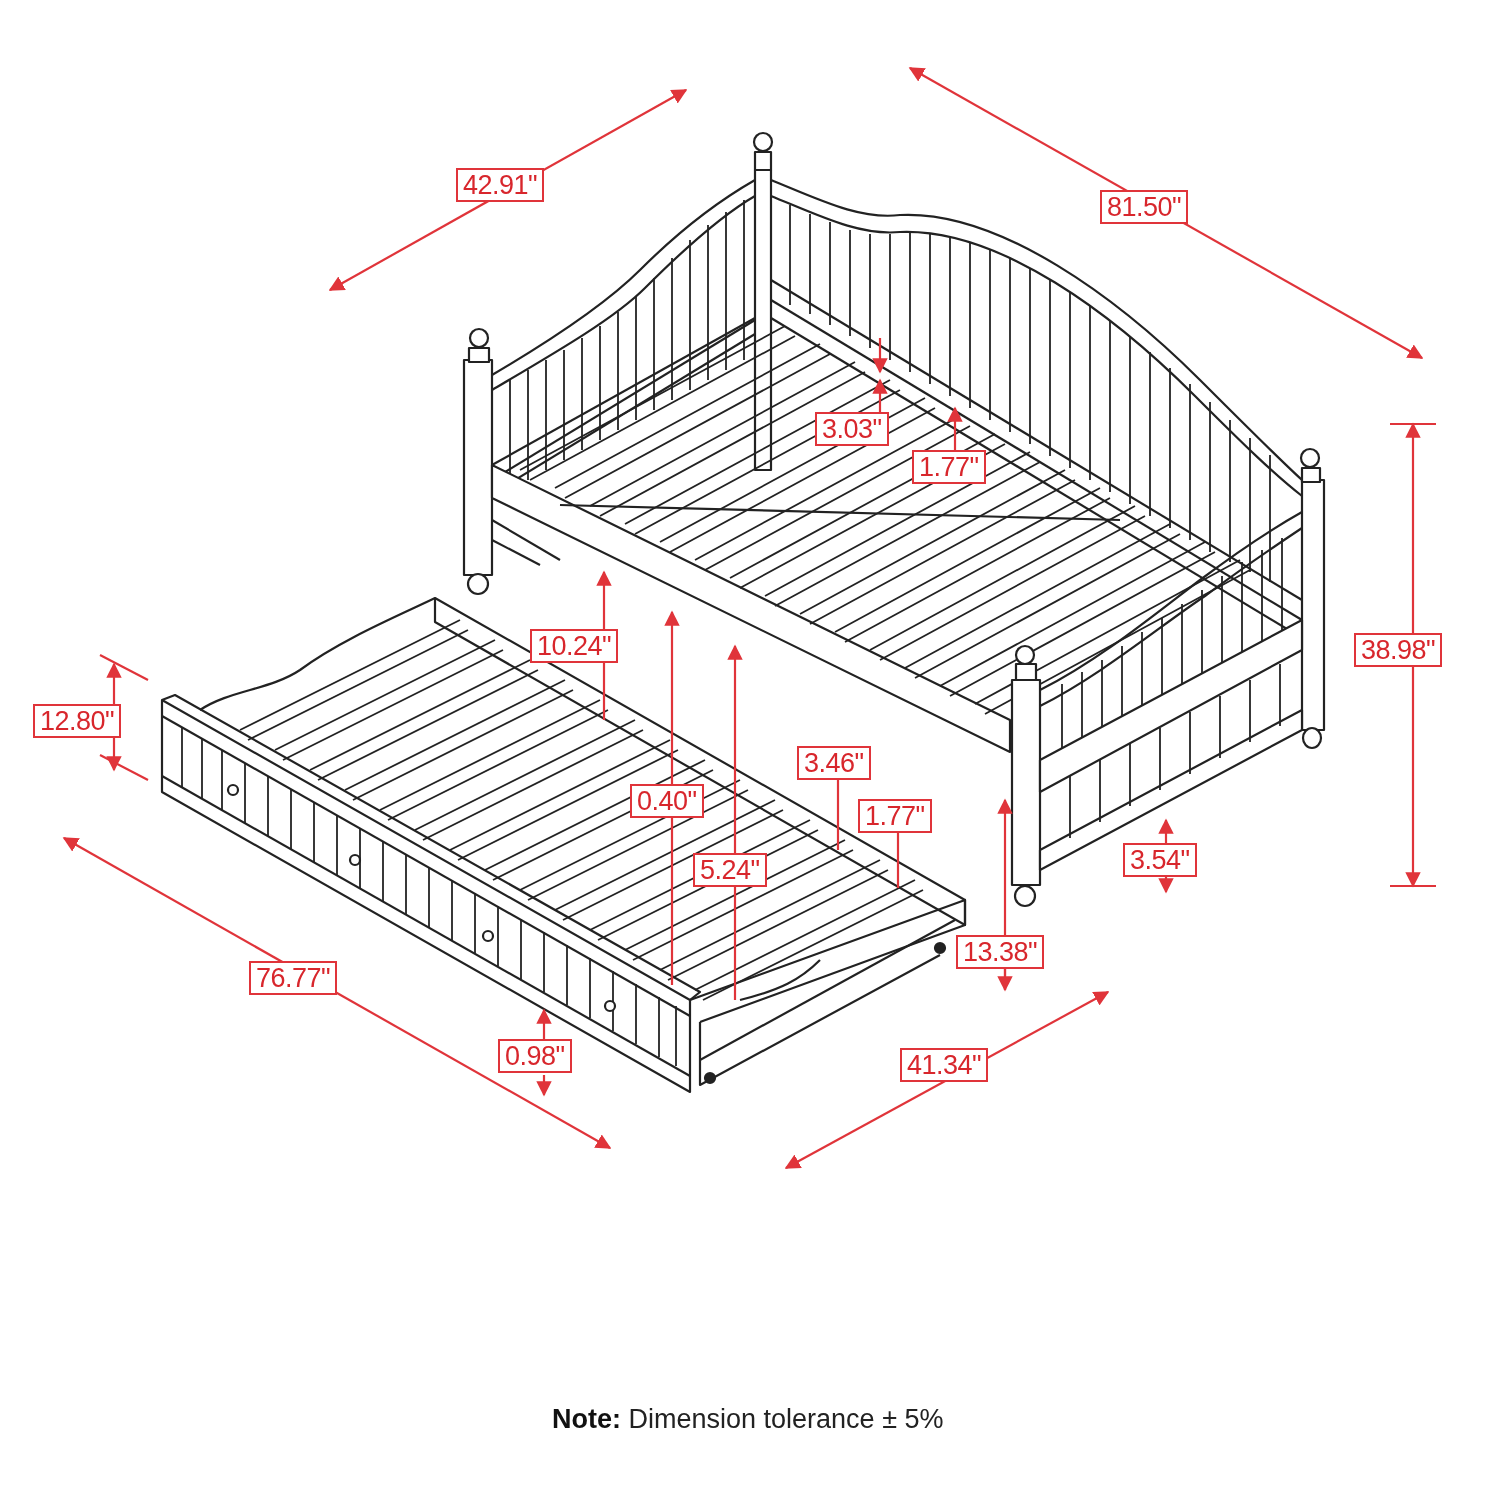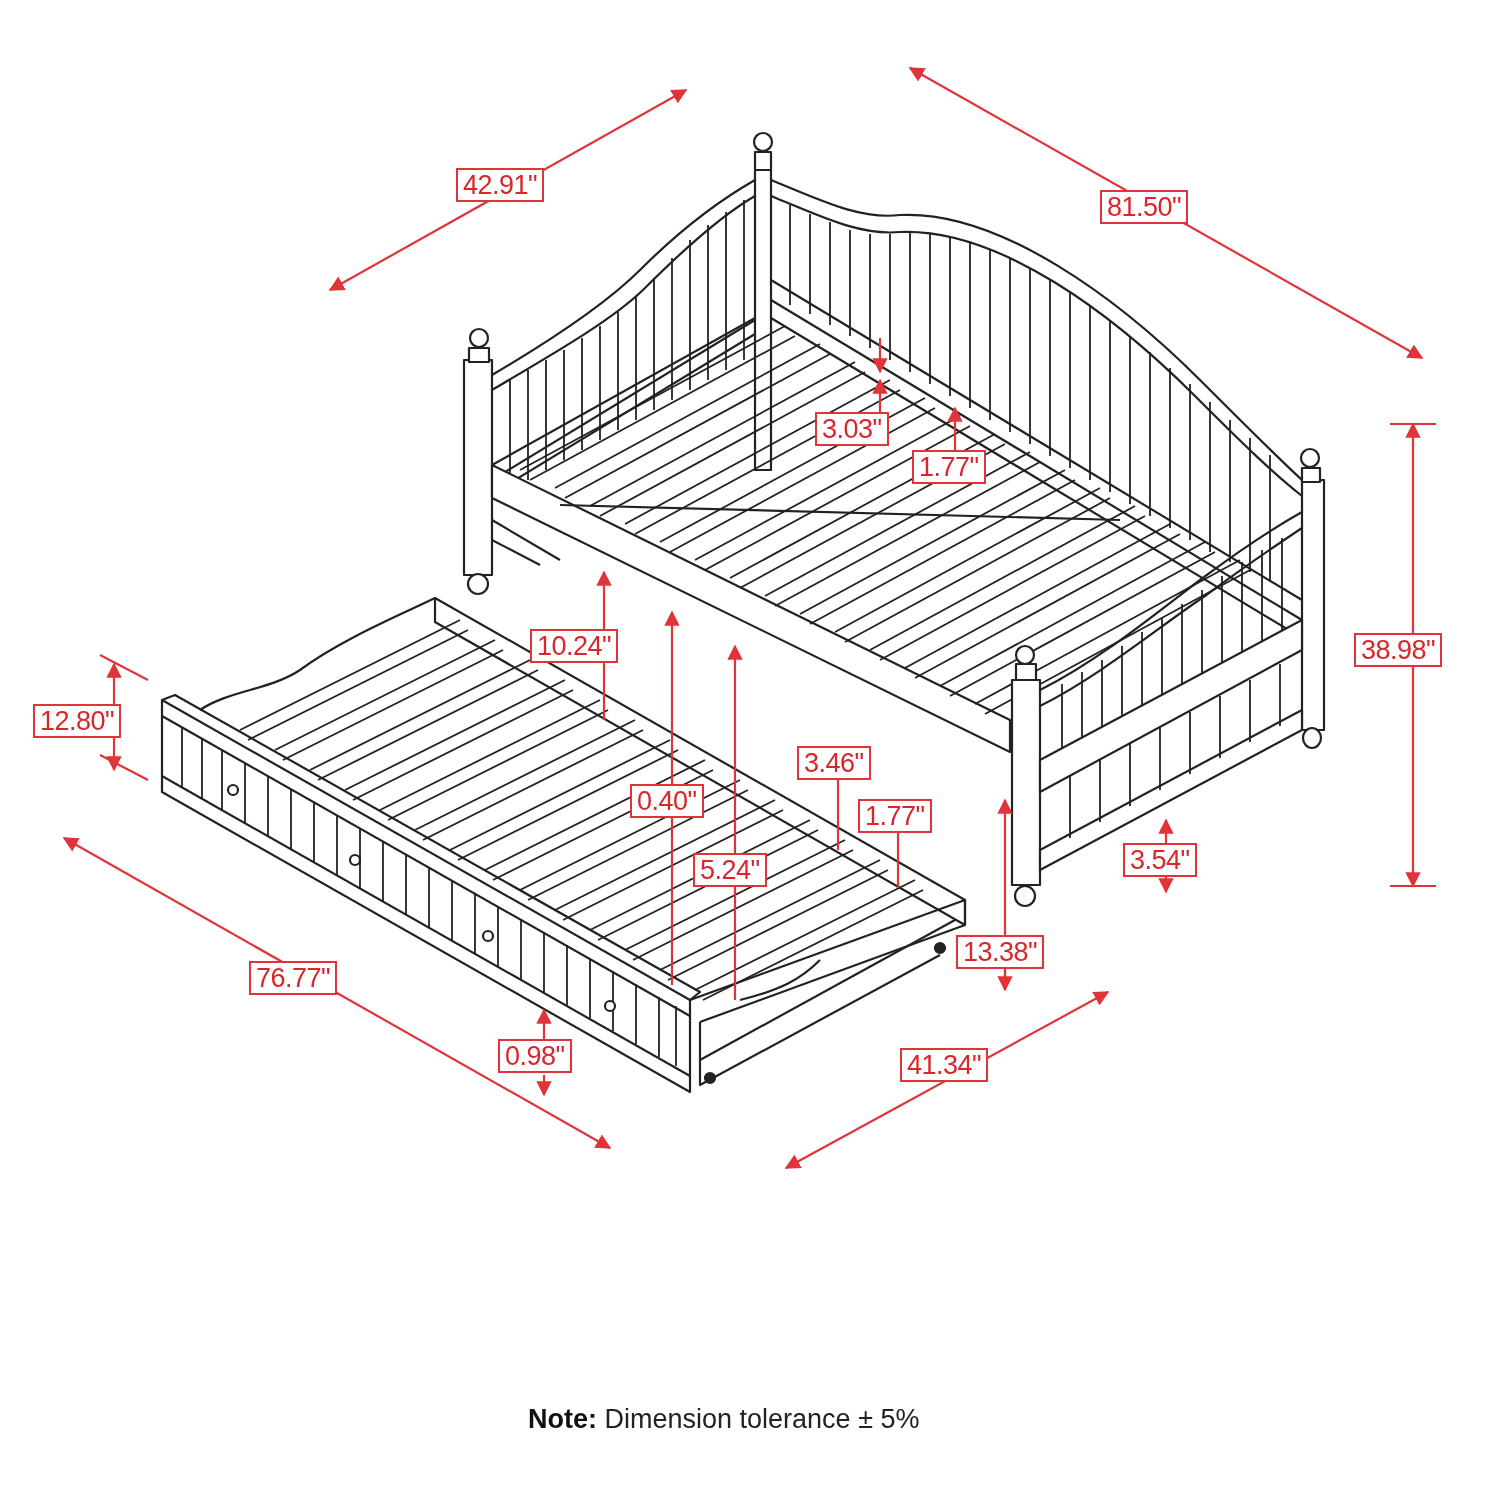--- a/index.html
+++ b/index.html
@@ -13,21 +13,21 @@
     color: #d8262c;
     font-family: "Liberation Sans", sans-serif;
     font-size: 27px;
     line-height: 30px;
     padding: 0 5px;
     white-space: nowrap;
     letter-spacing: -0.5px;
   }
   .note {
     position: absolute;
-    left: 528px; top: 1404px;
+    left: 552px; top: 1404px;
     font-family: "Liberation Sans", sans-serif;
     font-size: 27px;
     color: #222;
     white-space: nowrap;
   }
   .note b { font-weight: bold; color: #111; }
 </style>
 </head>
 <body>
 

